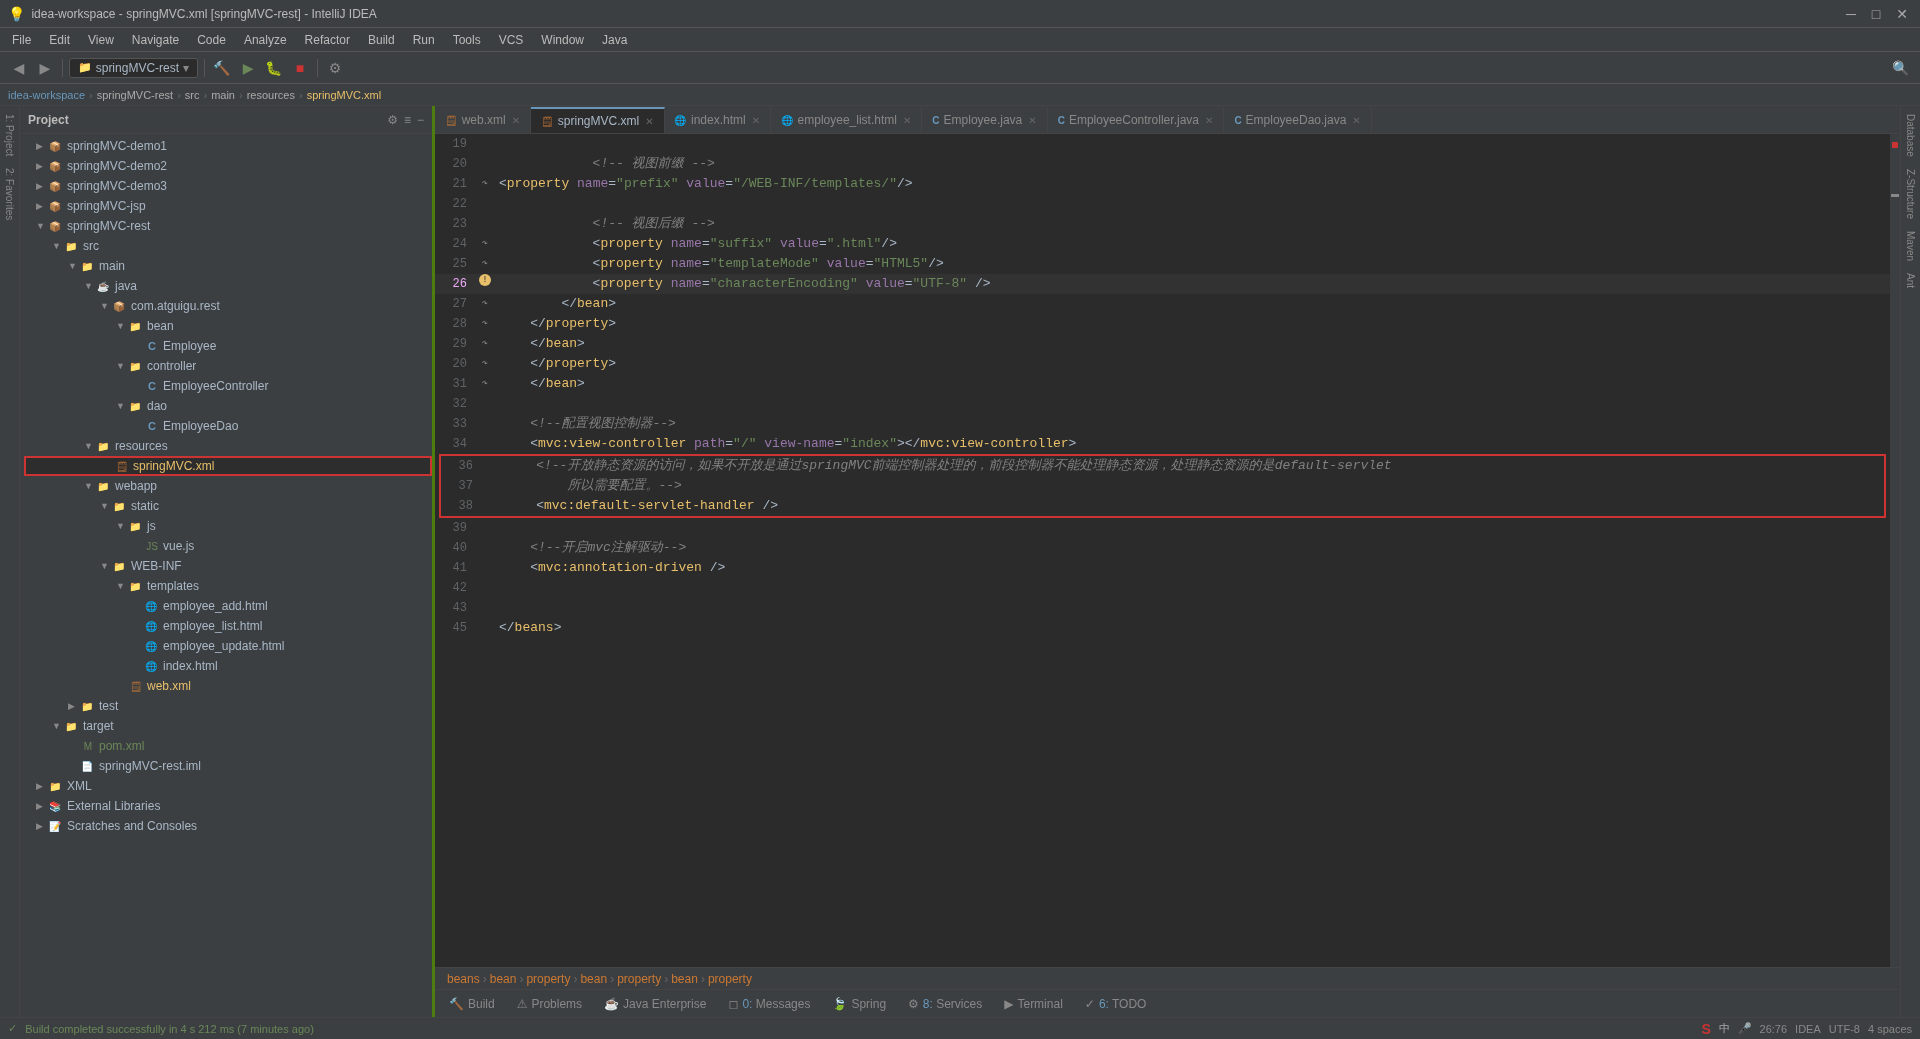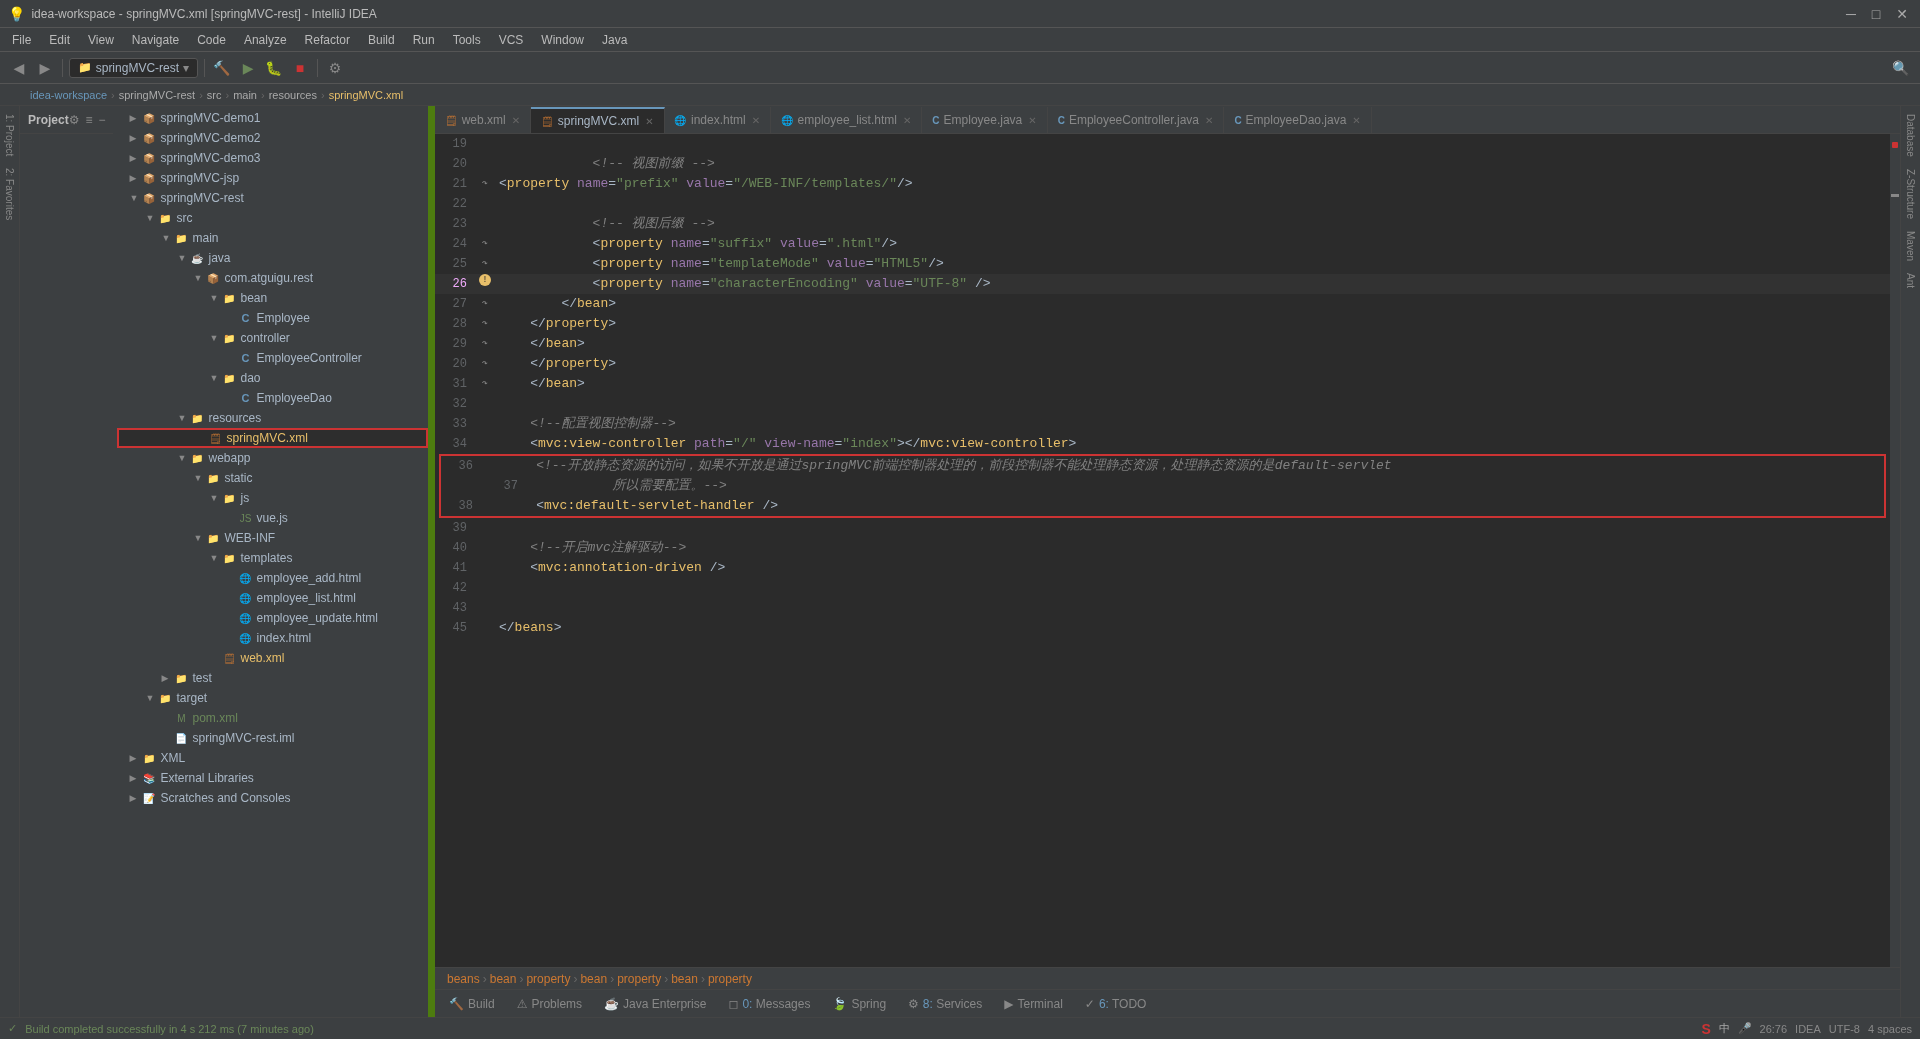--- a/index.html
+++ b/index.html
@@ -102,21 +102,22 @@
       writing-mode: vertical-rl;
       padding: 4px 2px;
       cursor: pointer;
     }
 
     
     #project-panel {
       width: 415px;
       background: #3c3f41;
       display: flex;
-      border-right: 7px solid #4d7c0f;
+      flex-direction: column;
+      border-right: 3px solid #4d7c0f;
       flex-shrink: 0;
     }
     #project-panel-header {
       height: 28px;
       background: #3c3f41;
       display: flex;
       align-items: center;
       justify-content: space-between;
       padding: 0 8px;
       border-bottom: 1px solid #444;
@@ -421,21 +422,21 @@
   <div class="toolbar-btn" style="color:#6a8759;">▶</div>
   <div class="toolbar-btn" style="color:#6897bb;">🐛</div>
   <div class="toolbar-btn" style="color:#cc3333;">■</div>
   <div class="toolbar-sep"></div>
   <div class="toolbar-btn">⚙</div>
   <div style="flex:1;"></div>
   <div class="toolbar-btn">🔍</div>
 </div>
 
 <div id="breadcrumb-bar">
-  <span style="color:#6897bb;margin-left:22px;">idea-workspace</span>
+  <span style="color:#6897bb;">idea-workspace</span>
   <span class="sep">›</span>
   <span>springMVC-rest</span>
   <span class="sep">›</span>
   <span>src</span>
   <span class="sep">›</span>
   <span>main</span>
   <span class="sep">›</span>
   <span>resources</span>
   <span class="sep">›</span>
   <span style="color:#e8bf6a;">springMVC.xml</span>
@@ -865,21 +866,21 @@
 
 
           <div style="position:relative; border: 2px solid #cc3333; margin: 0 4px;">
 
             <div class="code-line" style="border:none;">
               <span class="line-number">36</span>
               <span class="line-gutter"></span>
               <span class="line-content xml-comment">    &lt;!--开放静态资源的访问，如果不开放是通过springMVC前端控制器处理的，前段控制器不能处理静态资源，处理静态资源的是<span style="font-style:italic;">default-servlet</span></span>
             </div>
 
-            <div class="code-line" style="border:none;margin-left:45px;">
+            <div class="code-line" style="border:none;">
               <span class="line-number">37</span>
               <span class="line-gutter"></span>
               <span class="line-content xml-comment">        所以需要配置。--&gt;</span>
             </div>
 
             <div class="code-line" style="border:none;">
               <span class="line-number">38</span>
               <span class="line-gutter"></span>
               <span class="line-content"><span class="xml-bracket">    &lt;</span><span class="xml-tag">mvc:default-servlet-handler</span> <span class="xml-bracket">/&gt;</span></span>
             </div>

